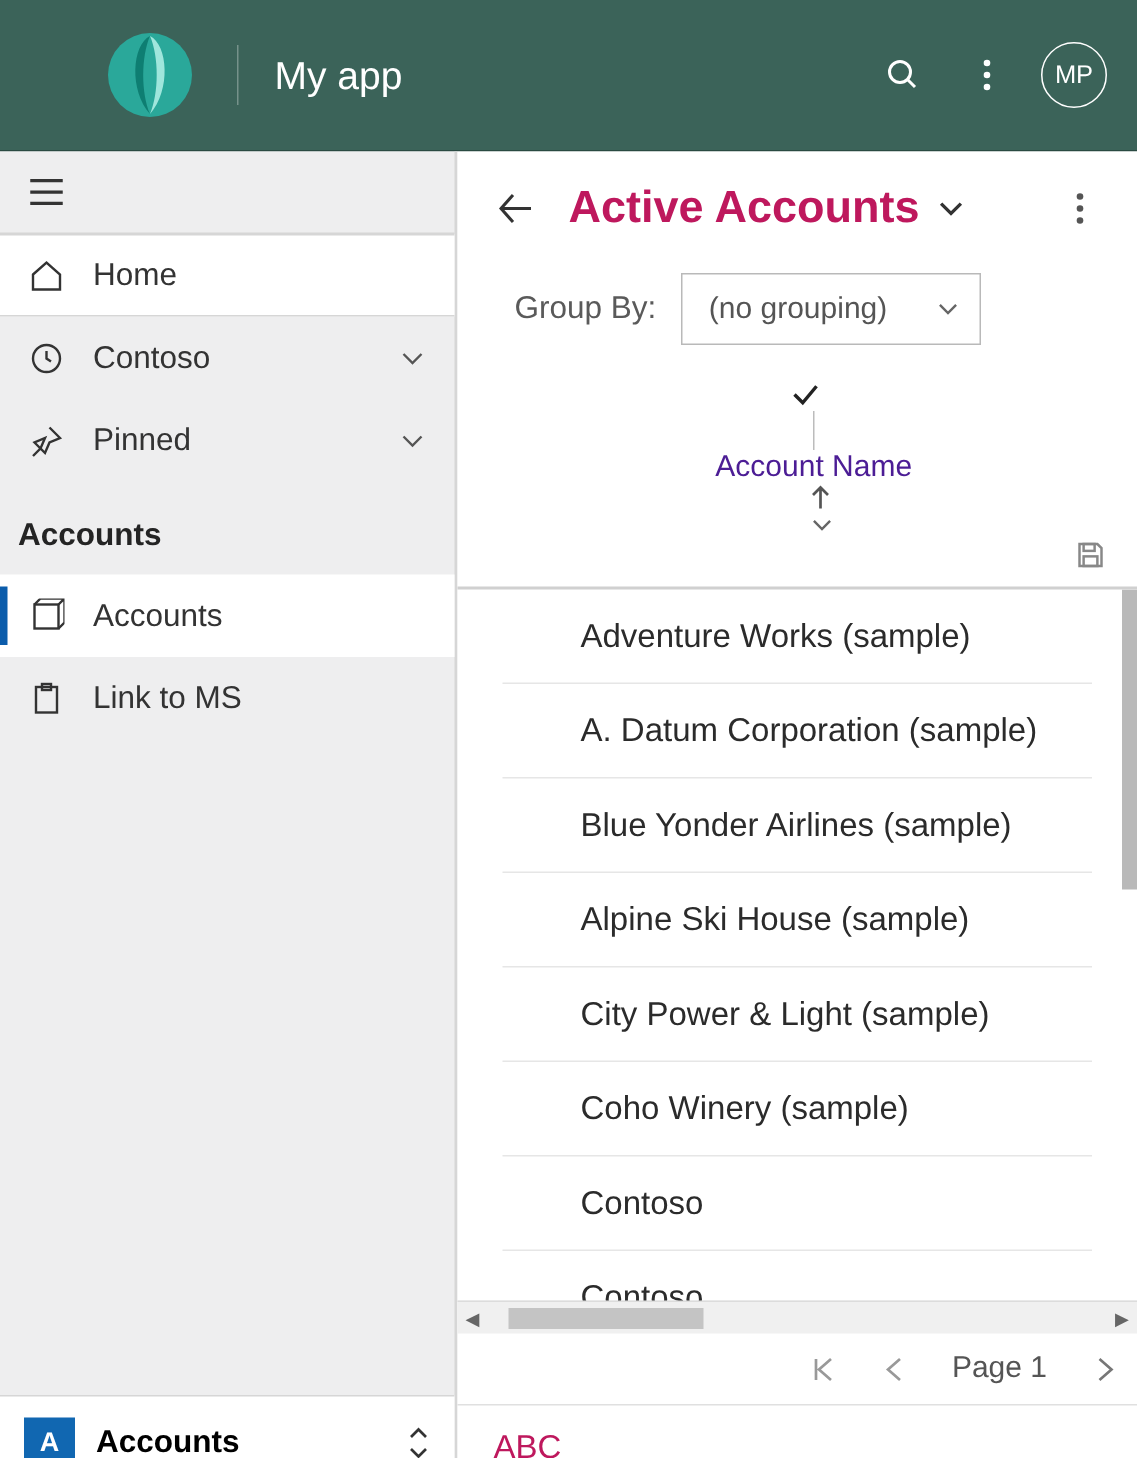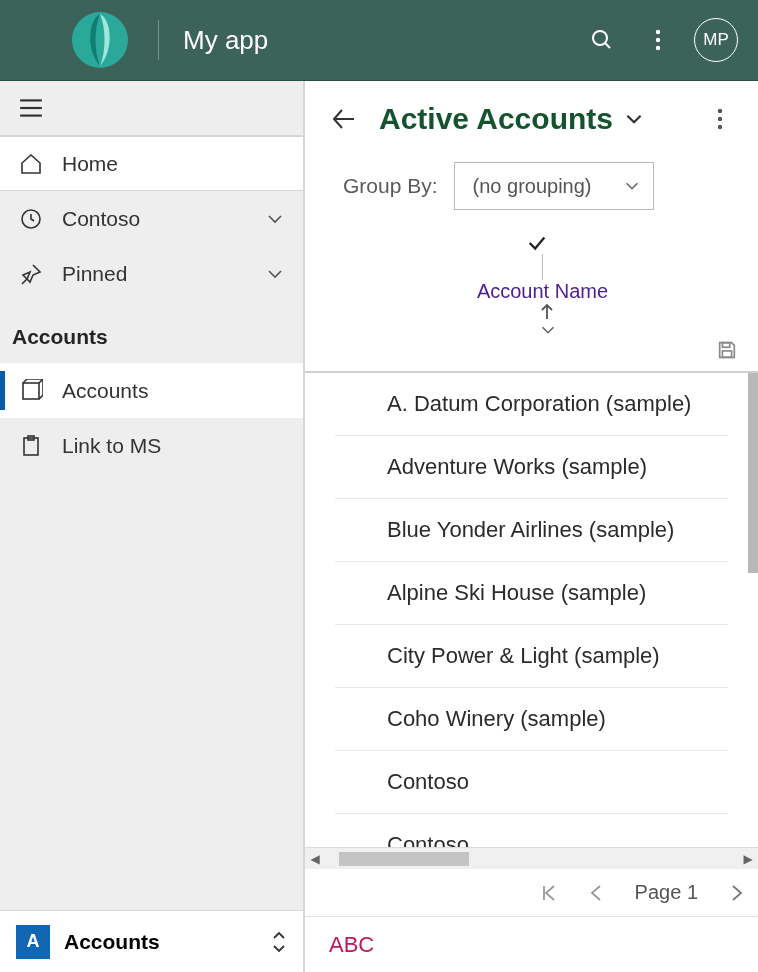--- a/index.html
+++ b/index.html
@@ -7,21 +7,21 @@
   :root{
     --header-bg:#3b6359;
     --sidebar-bg:#eeeeef;
     --text-dark:#242424;
     --text-muted:#5a5a5a;
     --accent-blue:#1167b1;
     --border:#d6d6d6;
   }
   
   .app-header{
-    height:80px;
+    height:100px;
     background:var(--header-bg);
     display:flex;
     align-items:center;
     padding:0 20px 0 70px;
     color:#fff;
   }
   .logo{
     width:60px;height:60px;
     position:relative;
     margin-right:28px;
@@ -121,21 +121,21 @@
     flex-direction:column;
     background:#fff;
     position:relative;
   }
   .view-header{
     height:75px;
     display:flex;align-items:center;
     padding:0 22px;
   }
   .back-btn{width:32px;height:32px;display:flex;align-items:center;justify-content:center;margin-right:20px;cursor:pointer;}
-  .view-title{font-size:30px;font-weight:700;color:#14532d;}
+  .view-title{font-size:30px;font-weight:700;color:#be185d;}
   .view-title-chev{margin-left:10px;}
   .view-more{margin-left:auto;width:32px;height:32px;display:flex;align-items:center;justify-content:center;cursor:pointer;}
   .groupby-row{
     display:flex;align-items:center;
     padding:6px 21px 16px 38px;
     gap:16px;
   }
   .groupby-label{font-size:21px;color:#5a5a5a;}
   .groupby-select{
     height:48px;
@@ -377,22 +377,22 @@
         <svg width="22" height="22" viewBox="0 0 24 24" fill="none" stroke="#888" stroke-width="1.8">
             <path d="M4 4 H17 L20 7 V20 H4 Z"></path>
             <rect x="7" y="4" width="8" height="5"></rect>
             <rect x="7" y="13" width="10" height="7"></rect>
           </svg>
       </span>
     </div>
 
     <div class="list">
       <div id="rows-container">
+          <div class="row">Adventure Works (sample)</div>
           <div class="row">A. Datum Corporation (sample)</div>
-          <div class="row">Adventure Works (sample)</div>
           <div class="row">Blue Yonder Airlines (sample)</div>
           <div class="row">Alpine Ski House (sample)</div>
           <div class="row">City Power &amp; Light (sample)</div>
           <div class="row">Coho Winery (sample)</div>
           <div class="row">Contoso</div>
           <div class="row">Contoso</div>
           <div class="row">Contoso</div>
         </div>
       <div class="list-scroll-track"></div>
     </div>

